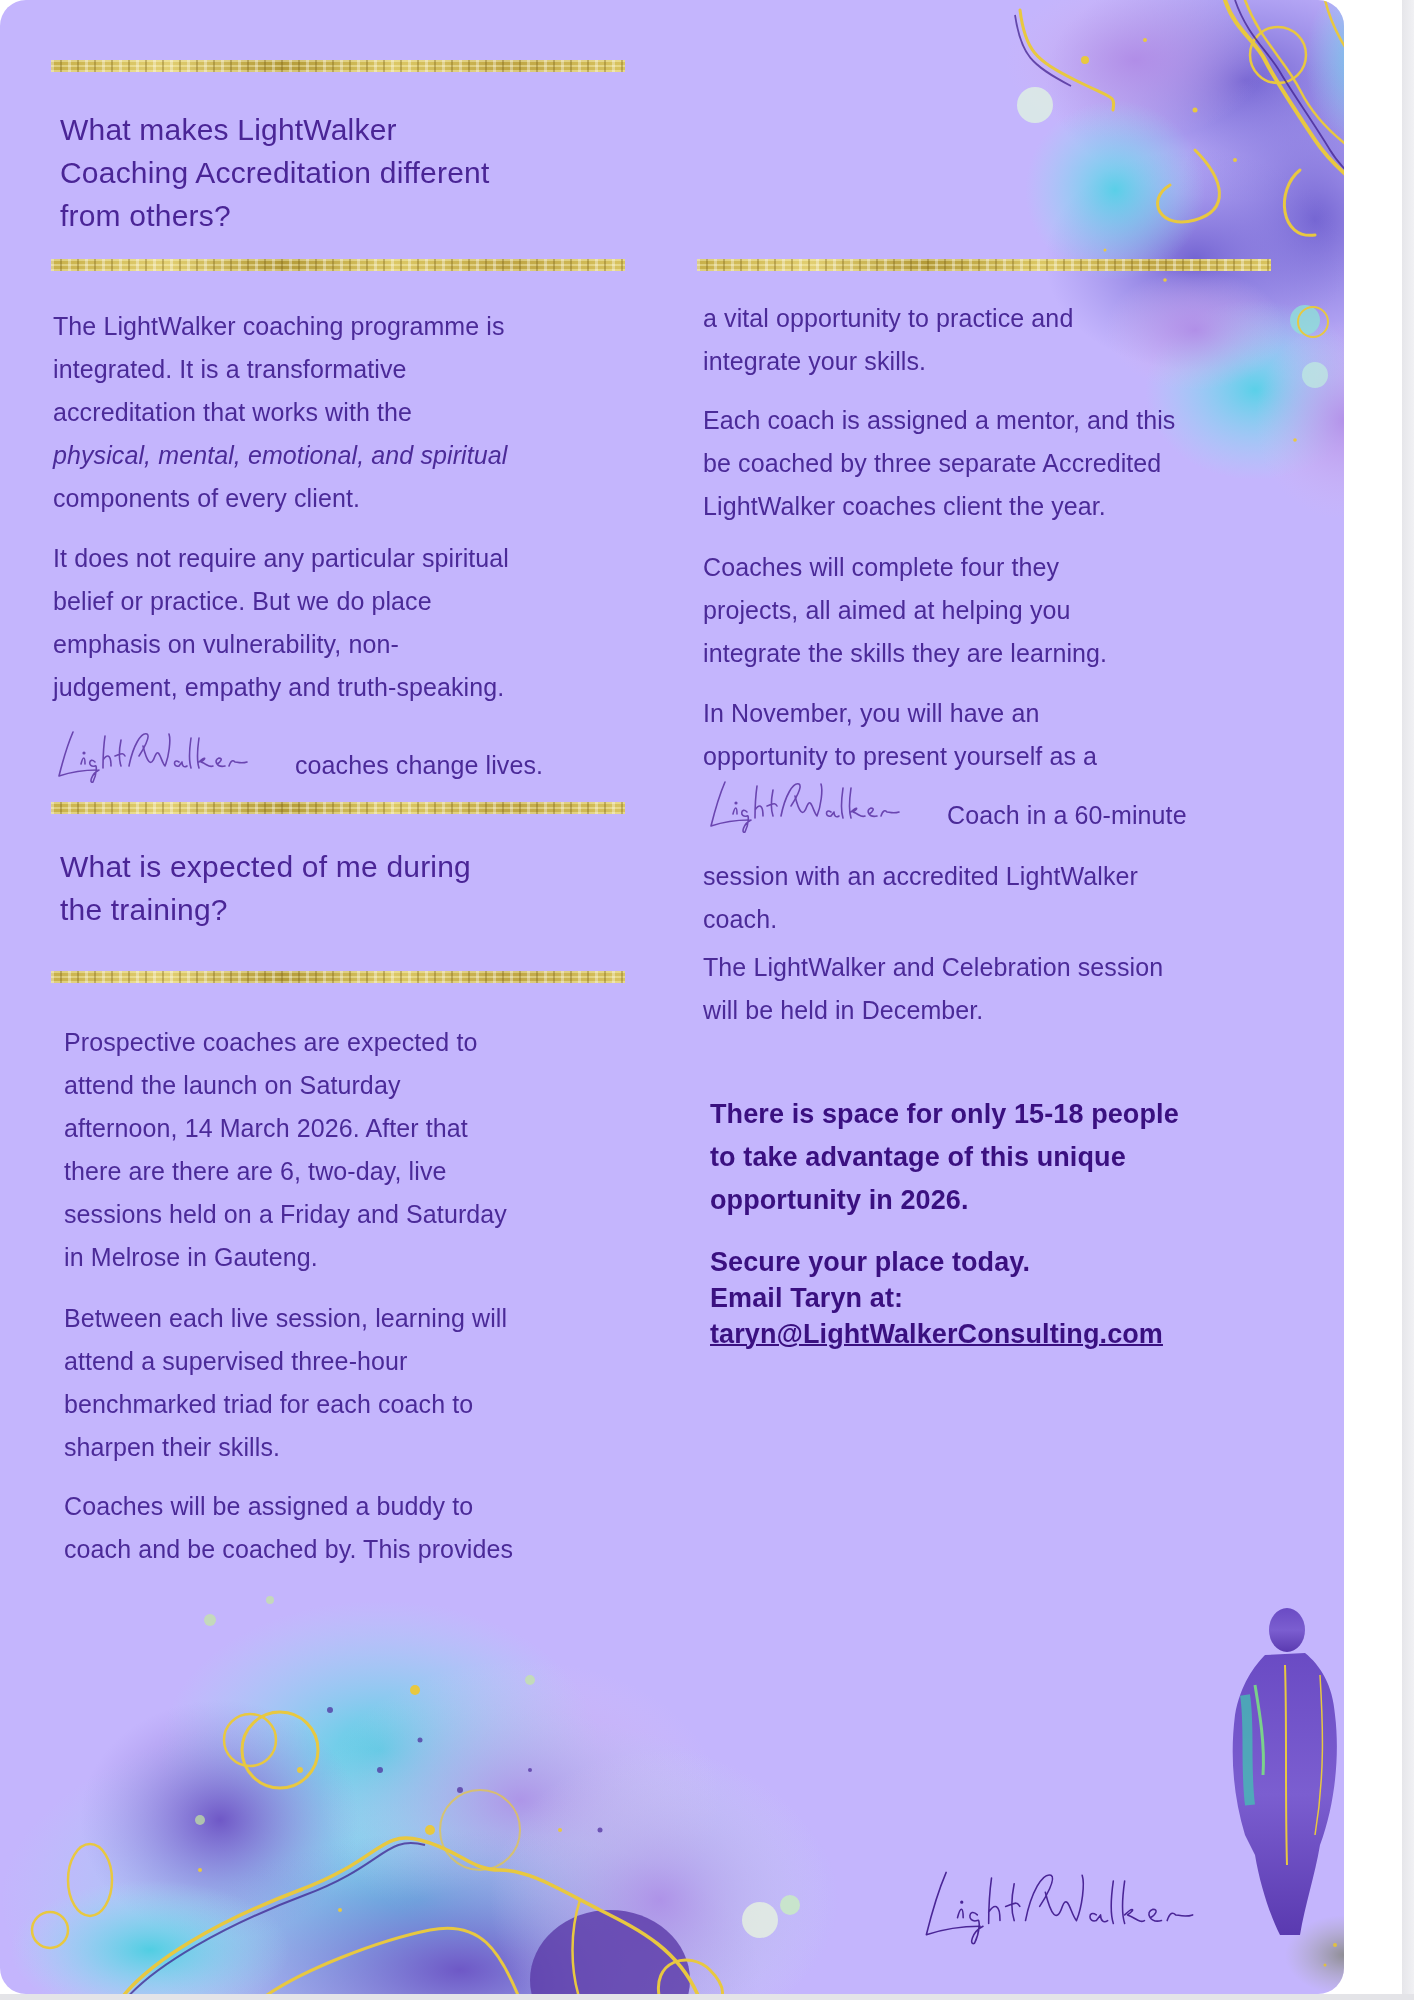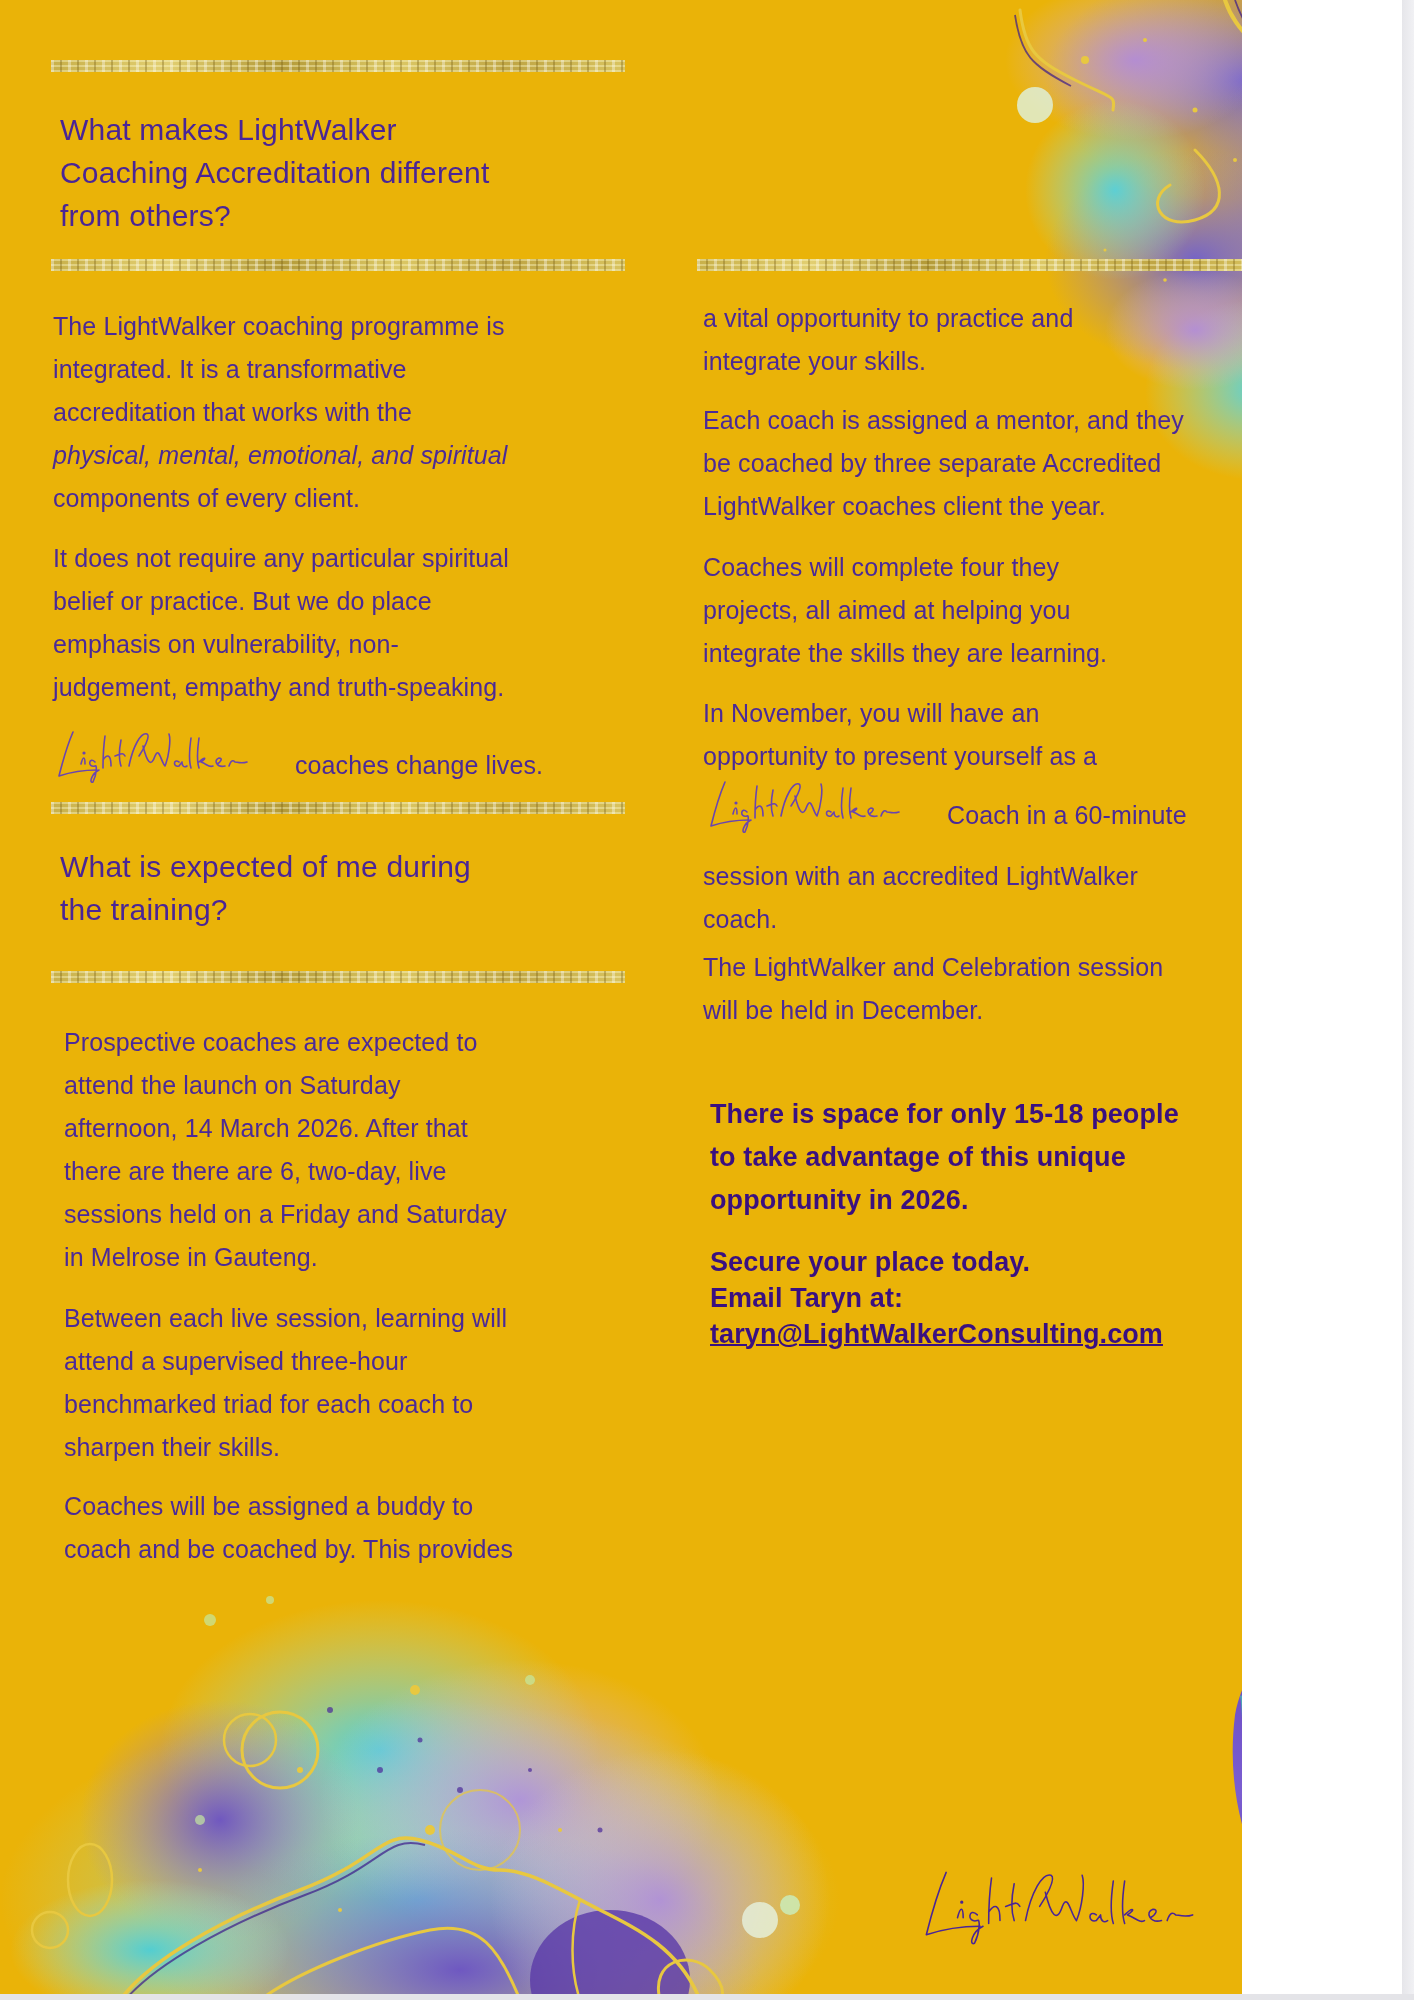--- a/index.html
+++ b/index.html
@@ -2,21 +2,21 @@
 <html><head>
 <meta charset="utf-8">
 <style>
   html, body { margin: 0; padding: 0; }
   body {
     width: 1414px; height: 2000px; position: relative; overflow: hidden;
     background: #ffffff;
     font-family: "Liberation Sans", "DejaVu Sans", sans-serif;
     color: #4b2a98;
   }
-  .page { position: absolute; left: 0; top: 0; width: 1242px; height: 1994px; background: #eab308; overflow: hidden; }
+  .page { position: absolute; left: 0; top: 0; width: 1344px; height: 1994px; background: #c4b5fd; overflow: hidden; border-radius: 26px; }
   .edge-right { position: absolute; left: 1402px; top: 0; width: 12px; height: 2000px; background: linear-gradient(90deg, #e6e6ea, #f1f1f4); }
   .edge-bottom { position: absolute; left: 0; top: 1994px; width: 1414px; height: 6px; background: #e4e4e8; }
 
   .divider {
     position: absolute; height: 12px;
     background:
       repeating-linear-gradient(90deg, rgba(255,255,255,0.35) 0 3px, rgba(0,0,0,0) 3px 9px, rgba(120,95,20,0.35) 9px 11px, rgba(0,0,0,0) 11px 17px),
       repeating-linear-gradient(0deg, rgba(255,250,200,0.4) 0 2px, rgba(0,0,0,0) 2px 5px),
       linear-gradient(90deg, #c8b04a, #e2cf72 20%, #b39a38 40%, #dcc865 60%, #bfa544 80%, #d9c460);
   }
@@ -181,21 +181,21 @@
   </p>
 
   <div class="divider" style="left:697px; top:259px; width:574px;"></div>
 
   <p class="para" style="left:699px; top:293px;">
     <span class="line">a vital opportunity to practice and</span>
     <span class="line">integrate your skills.</span>
   </p>
 
   <p class="para" style="left:699px; top:395px;">
-    <span class="line">Each coach is assigned a mentor, and they</span>
+    <span class="line">Each coach is assigned a mentor, and this</span>
     <span class="line">be coached by three separate Accredited</span>
     <span class="line">LightWalker coaches client the year.</span>
   </p>
 
   <p class="para" style="left:699px; top:542px;">
     <span class="line">Coaches will complete four they</span>
     <span class="line">projects, all aimed at helping you</span>
     <span class="line">integrate the skills they are learning.</span>
   </p>
 

